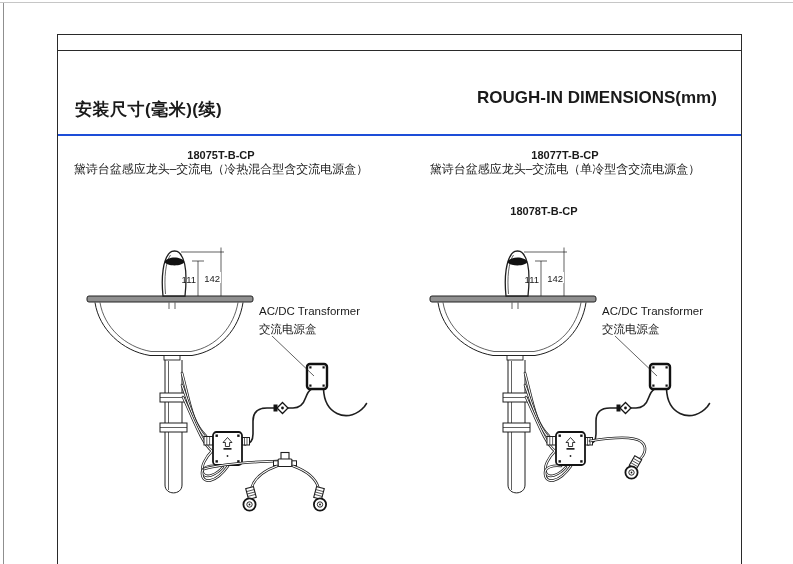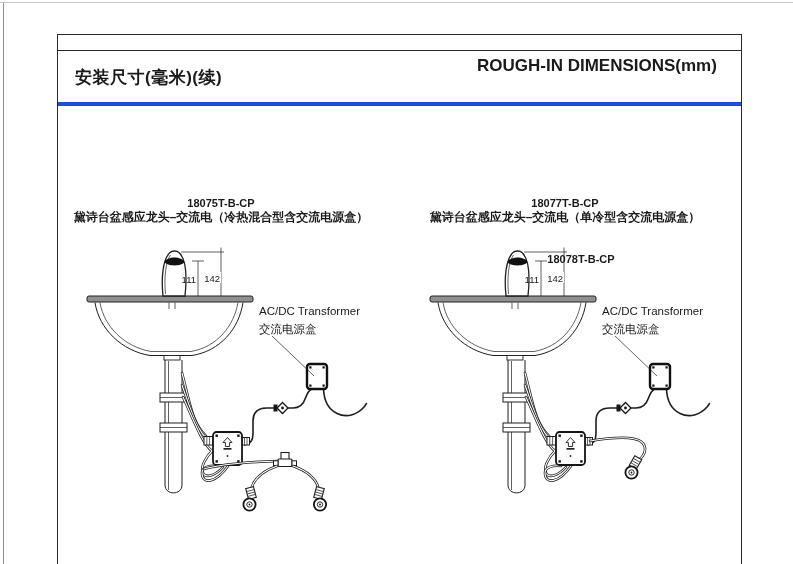--- a/index.html
+++ b/index.html
@@ -12,35 +12,35 @@
   
   .frame-left{position:absolute;left:3px;top:2px;bottom:0;width:1px;background:#8f8f8f;}
   .frame-top{position:absolute;left:0;top:2px;right:0;height:1px;background:#c6c6c6;}
 
   
   .content-box{
     position:absolute;left:57px;top:34px;width:683px;height:530px;
     border:1px solid #2a2a2a;border-bottom:none;background:#fff;
   }
   .row-strip{height:15px;border-bottom:1px solid #2a2a2a;}
-  .row-header{height:51px;border-bottom:4px solid #1d4ed8;position:relative;}
+  .row-header{height:51px;border-bottom:2px solid #1d4ed8;position:relative;margin-top:32px;}
   .title-zh{
     position:absolute;left:17px;top:50%;transform:translateY(-50%);
     font-size:17px;font-weight:bold;letter-spacing:0.5px;white-space:nowrap;
   }
   .title-en{
     position:absolute;left:419px;top:4px;font-size:17px;font-weight:bold;
     line-height:21px;white-space:nowrap;
   }
   .title-en span{display:block;}
 
   
-  .label-block{position:absolute;width:322px;text-align:center;margin-top:48px;}
+  .label-block{position:absolute;width:322px;text-align:center;}
   .model-code{font-size:11px;font-weight:bold;line-height:14px;}
-  .model-desc{font-size:12px;font-weight:bold;line-height:14px;white-space:nowrap;}
+  .model-desc{font-size:12px;font-weight:normal;line-height:14px;white-space:nowrap;}
 
   
   .fig-svg{position:absolute;width:345px;height:300px;}
   .fig1{left:60px;top:245px;}
   .fig2{left:403px;top:245px;}
 
   svg text{font-family:"Liberation Sans","DejaVu Sans",sans-serif;fill:#1a1a1a;}
   .dim{font-size:9.5px;}
   .lbl{font-size:11.5px;}
   .lblzh{font-size:11.5px;}
@@ -72,21 +72,21 @@
   <div class="model-code">18075T-B-CP</div>
   <div class="model-desc">黛诗台盆感应龙头–交流电（冷热混合型含交流电源盒）</div>
 </div>
 <div class="label-block" style="left:60px;top:204px;">
 </div>
 
 <div class="label-block" style="left:404px;top:148px;">
   <div class="model-code">18077T-B-CP</div>
   <div class="model-desc">黛诗台盆感应龙头–交流电（单冷型含交流电源盒）</div>
 </div>
-<div class="label-block" style="left:420px;top:204px;">
+<div class="label-block" style="left:383px;top:204px;">
   <div class="model-code">18078T-B-CP</div>
 </div>
 
 <svg width="0" height="0" style="position:absolute" aria-hidden="true">
   <defs>
     <g id="fig-common">
 
       <g>
         <path class="thin" d="M121,7 L164,7"></path>
         <path class="thin" d="M161,2.5 L161,51"></path>

